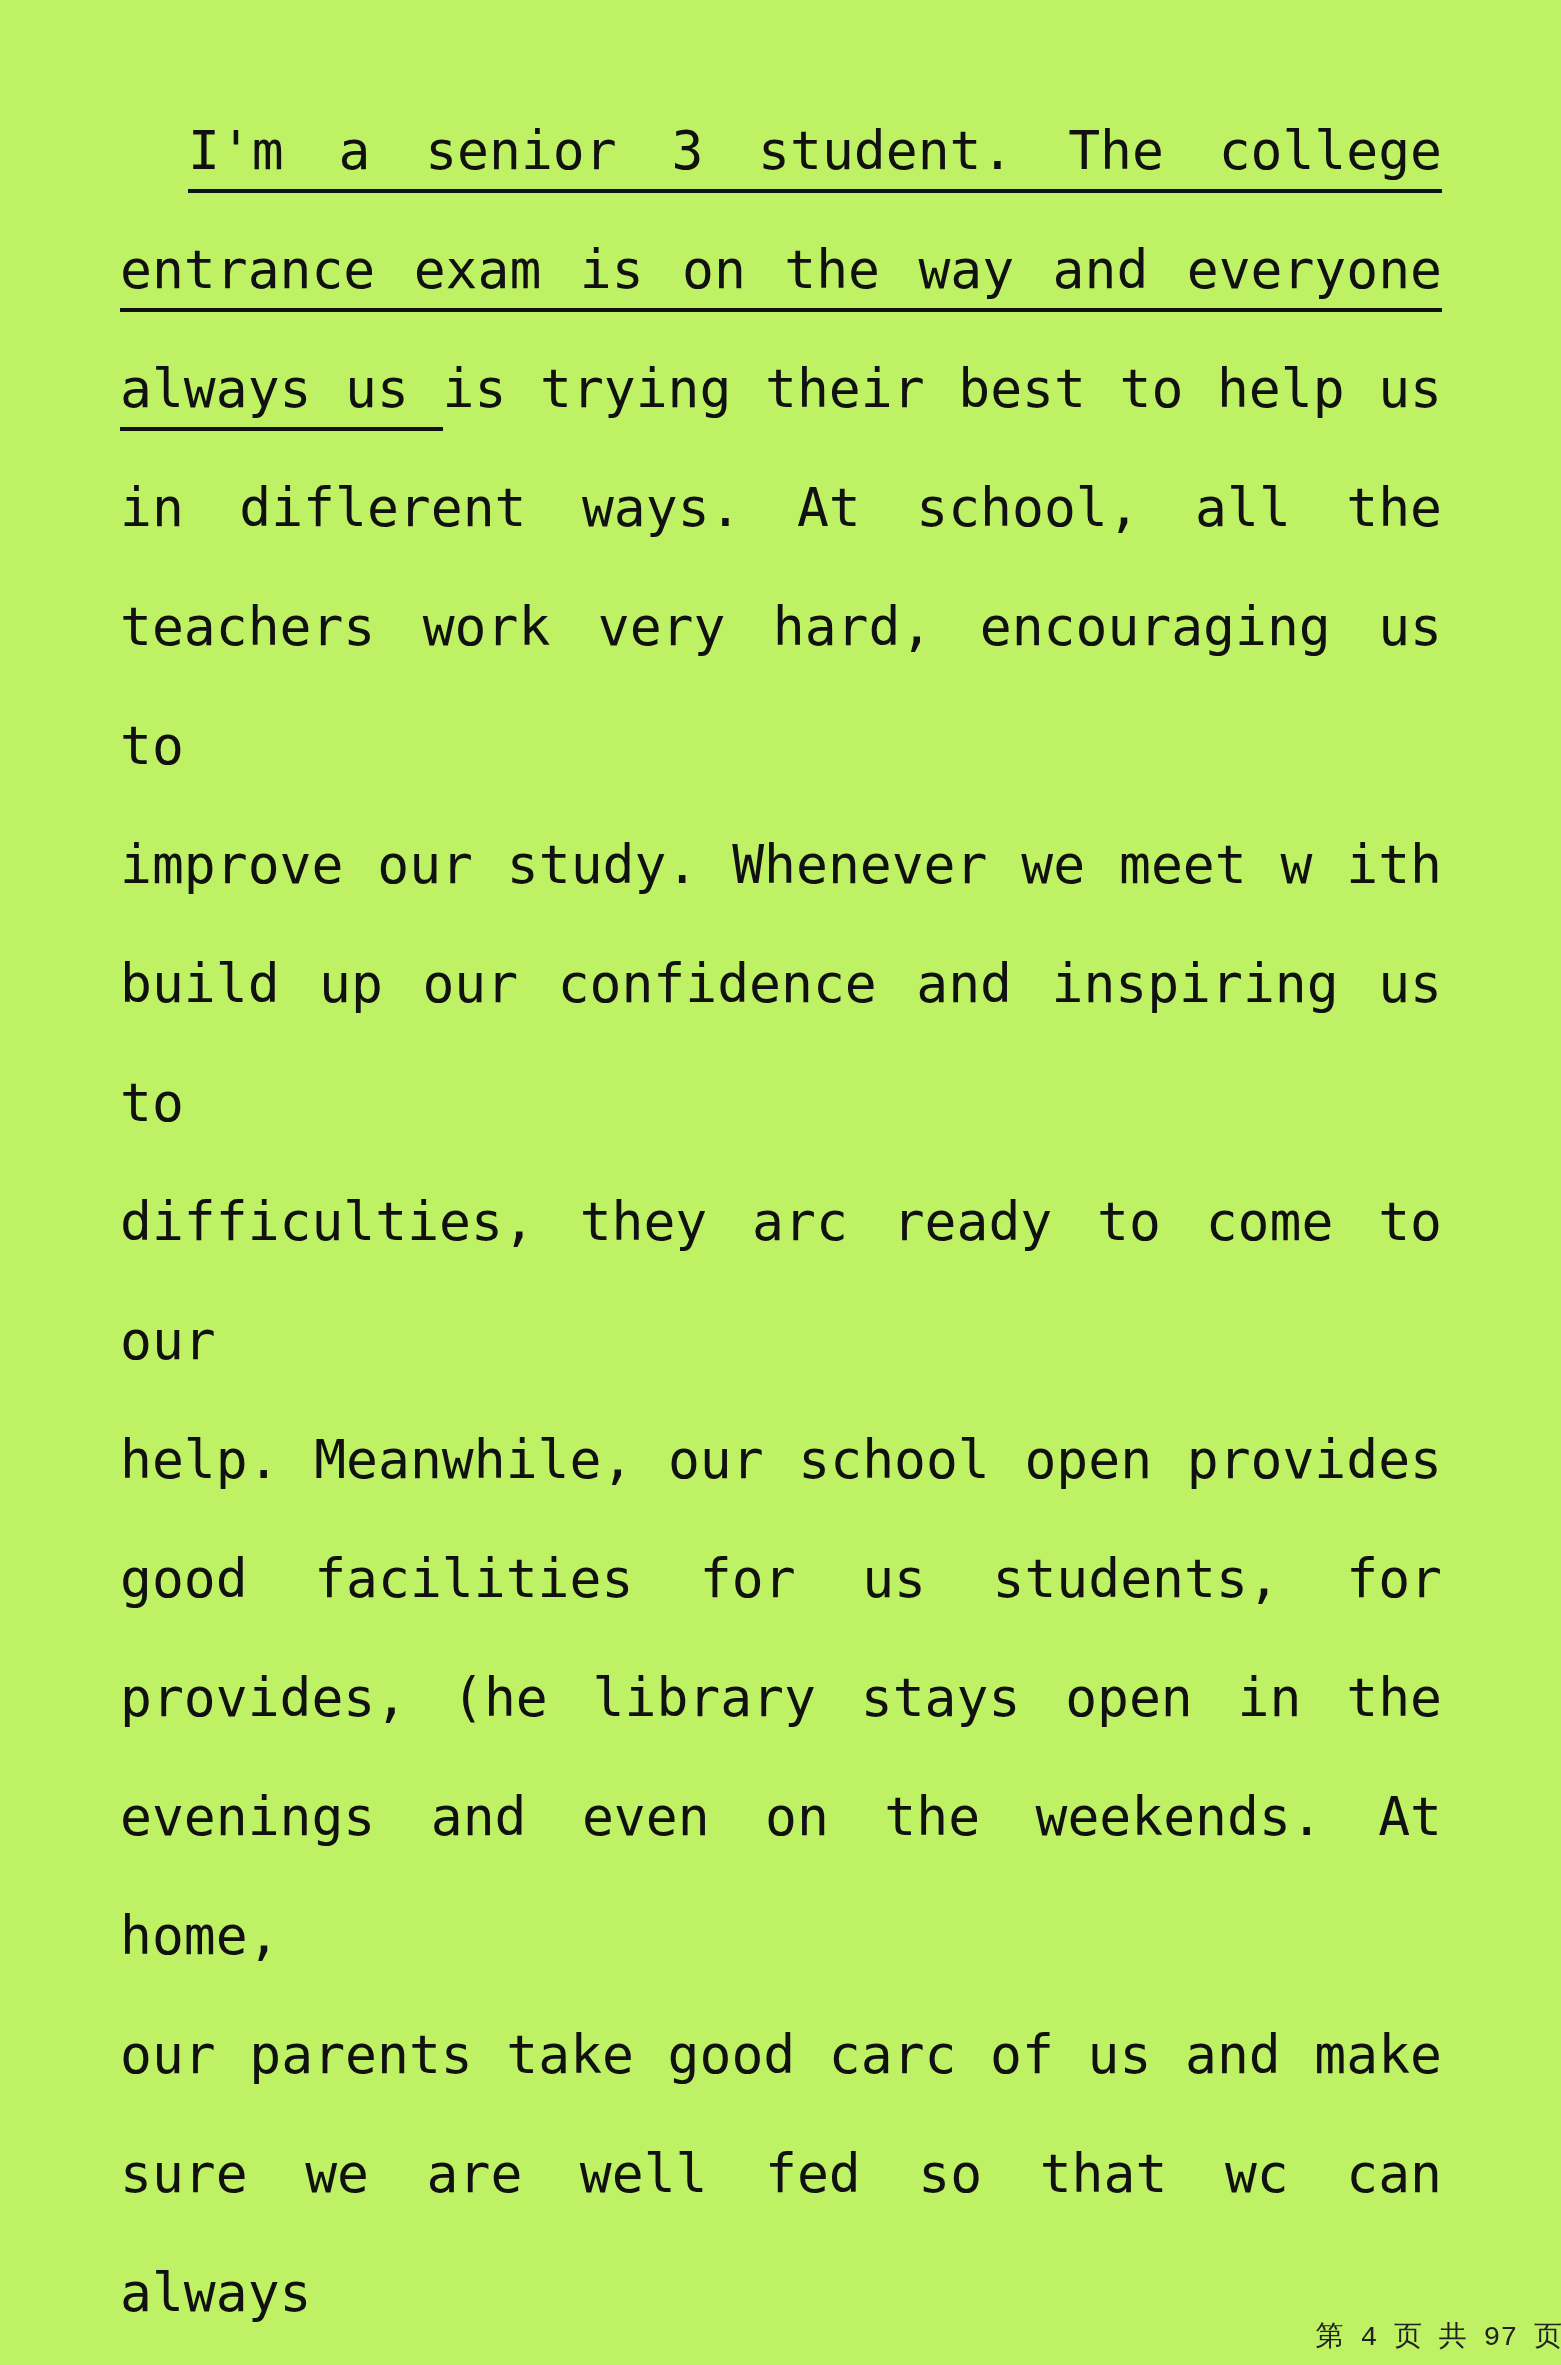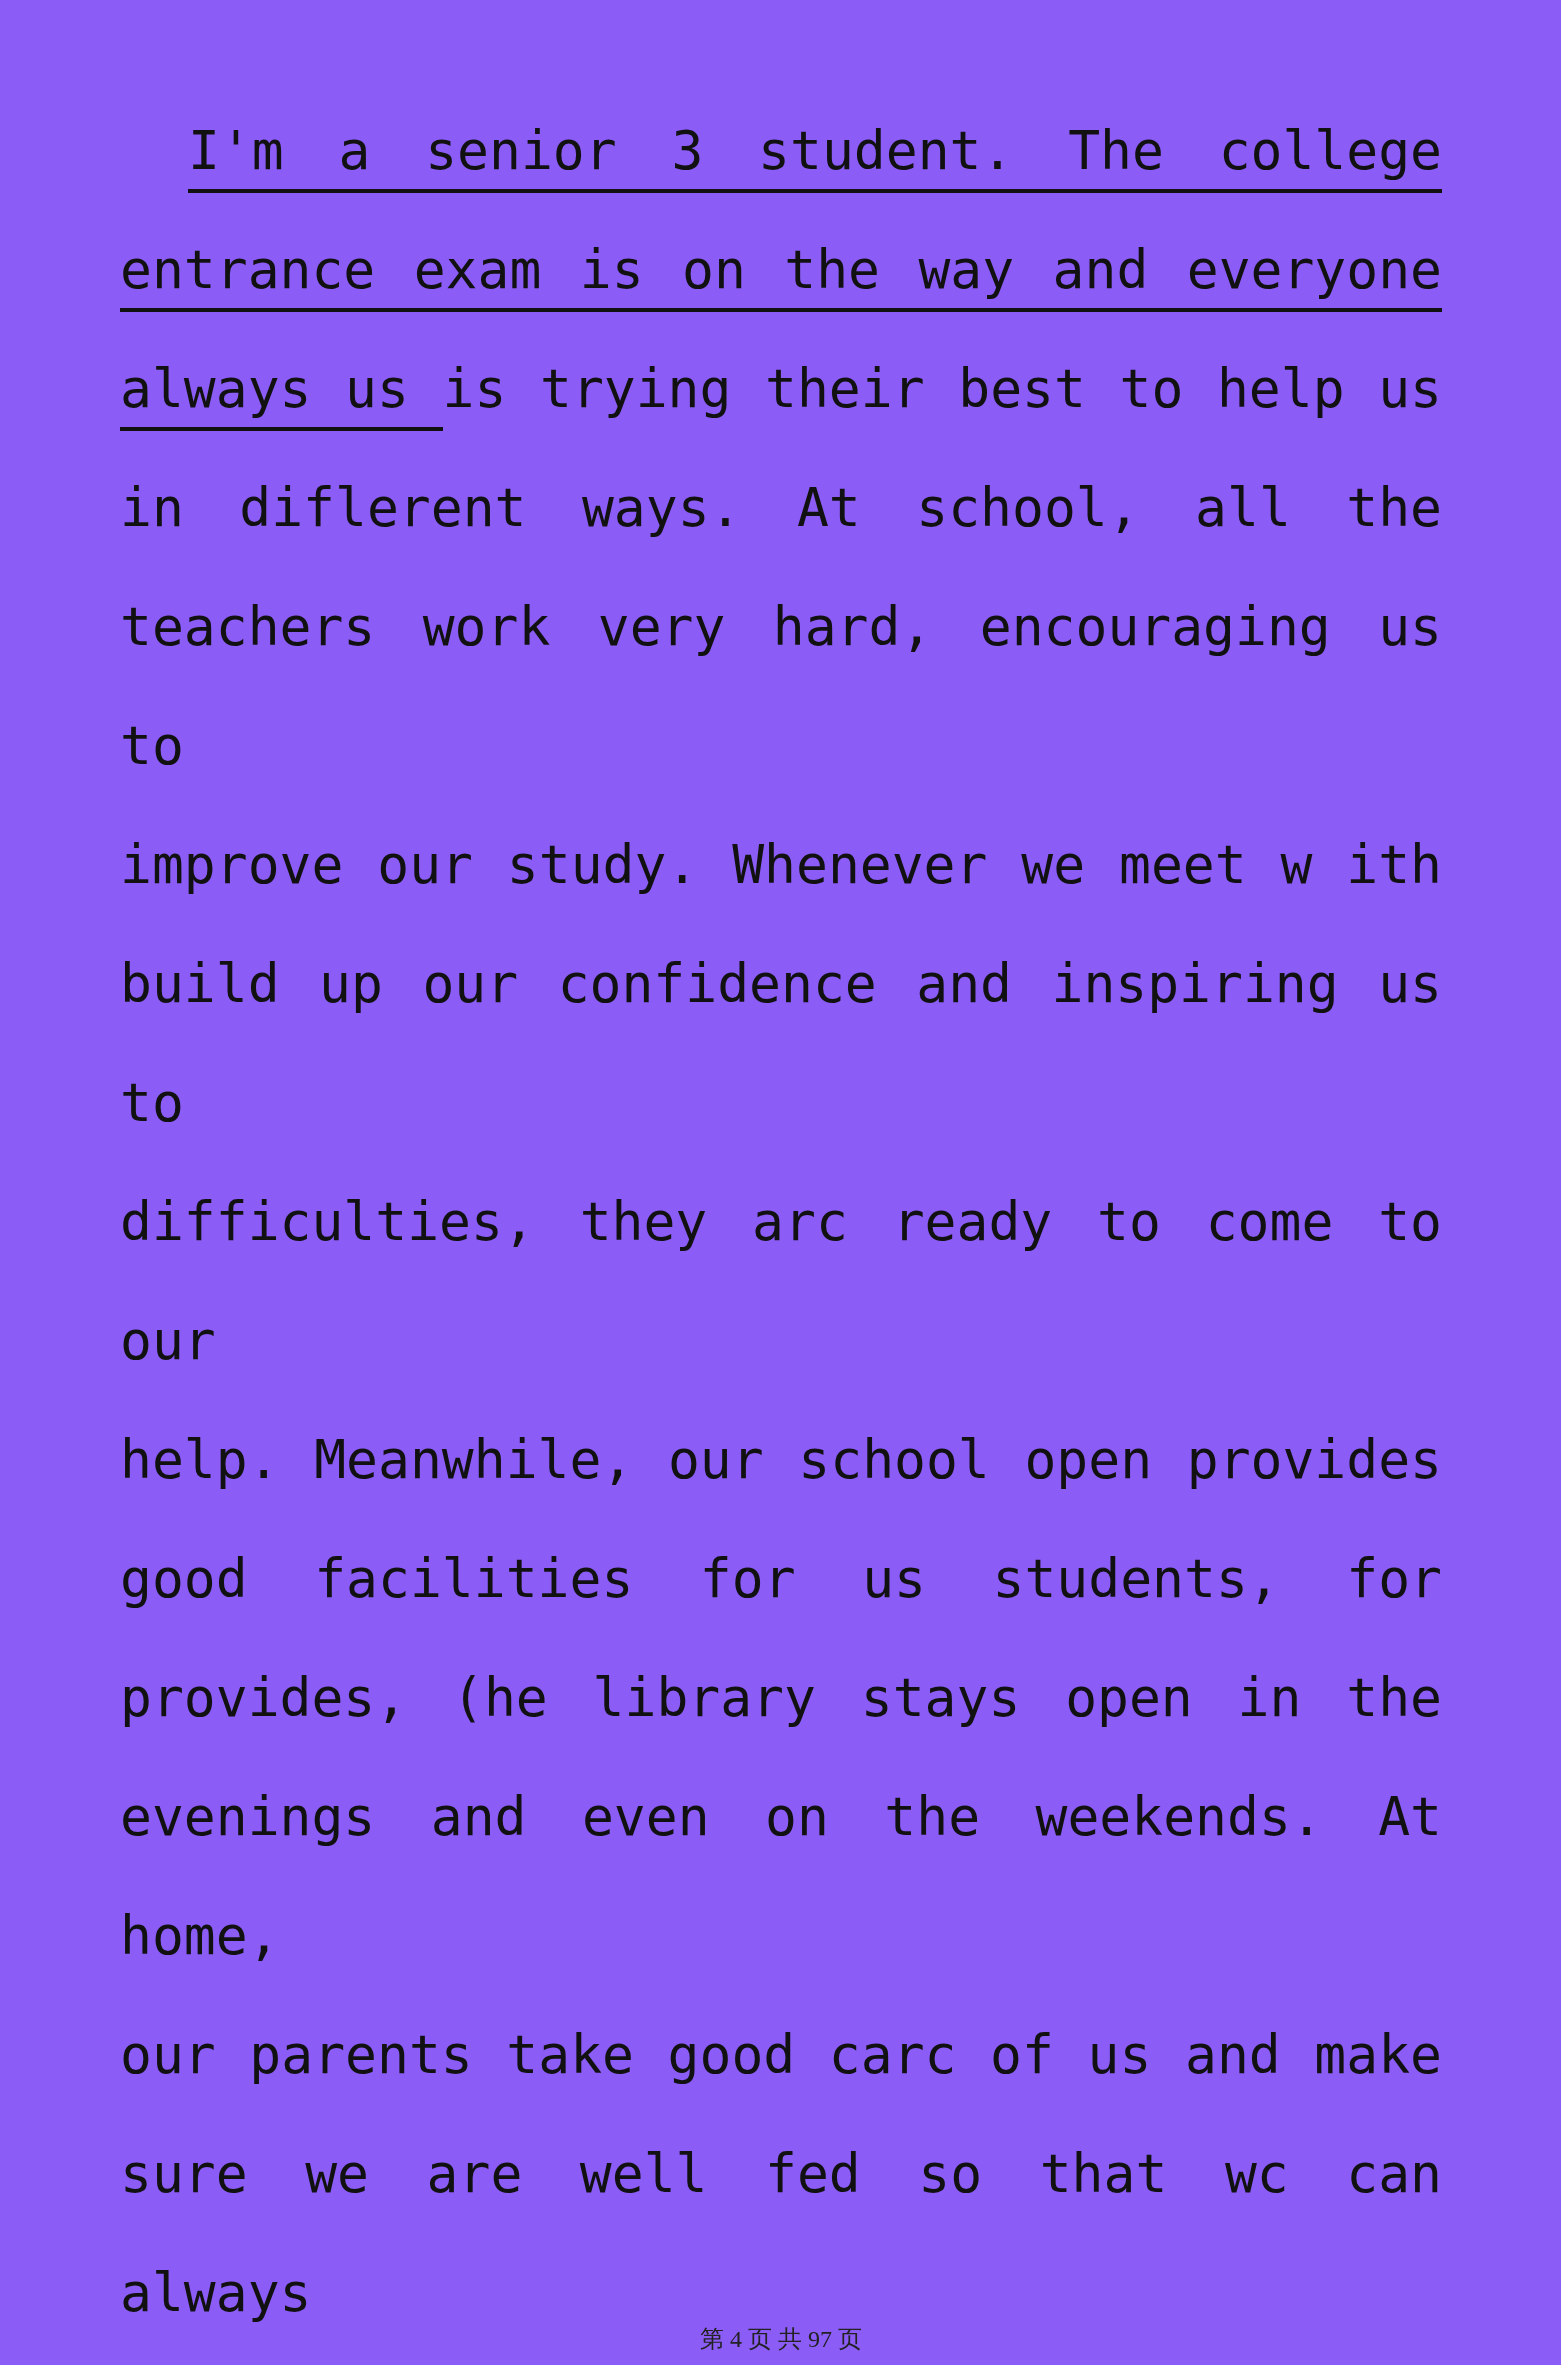--- a/index.html
+++ b/index.html
@@ -11,21 +11,21 @@
     width: 1562px;
     height: 2366px;
     position: relative;
     overflow: hidden;
     font-family: "DejaVu Sans Mono", "Liberation Mono", monospace;
     color: #111111;
   }
   .page {
     position: absolute;
     inset: 0;
-    background: #8b5cf6;
+    background: #bef264;
   }
   .text-block {
     position: absolute;
     left: 120px;
     right: 120px;
     top: 91px;
   }
   .line {
     font-size: 53px;
     line-height: 119px;
@@ -43,23 +43,23 @@
   }
   .u {
     border-bottom: 4px solid #111111;
     padding-bottom: 8px;
   }
   .footer {
     position: absolute;
     bottom: 11.3px;
     left: 0;
     right: 0;
-    text-align: center;
-    font-family: Liberation Serif, serif;
-    font-size: 24px;
+    text-align: right;
+    font-family: Liberation Mono, monospace;
+    font-size: 28px;
     color: #222222;
   }
   .watermark {
     position: absolute;
     bottom: 37px;
     right: 36px;
     font-family: "DejaVu Sans", "Liberation Sans", sans-serif;
     font-weight: 700;
     font-size: 37px;
     color: #1c1c1c;

